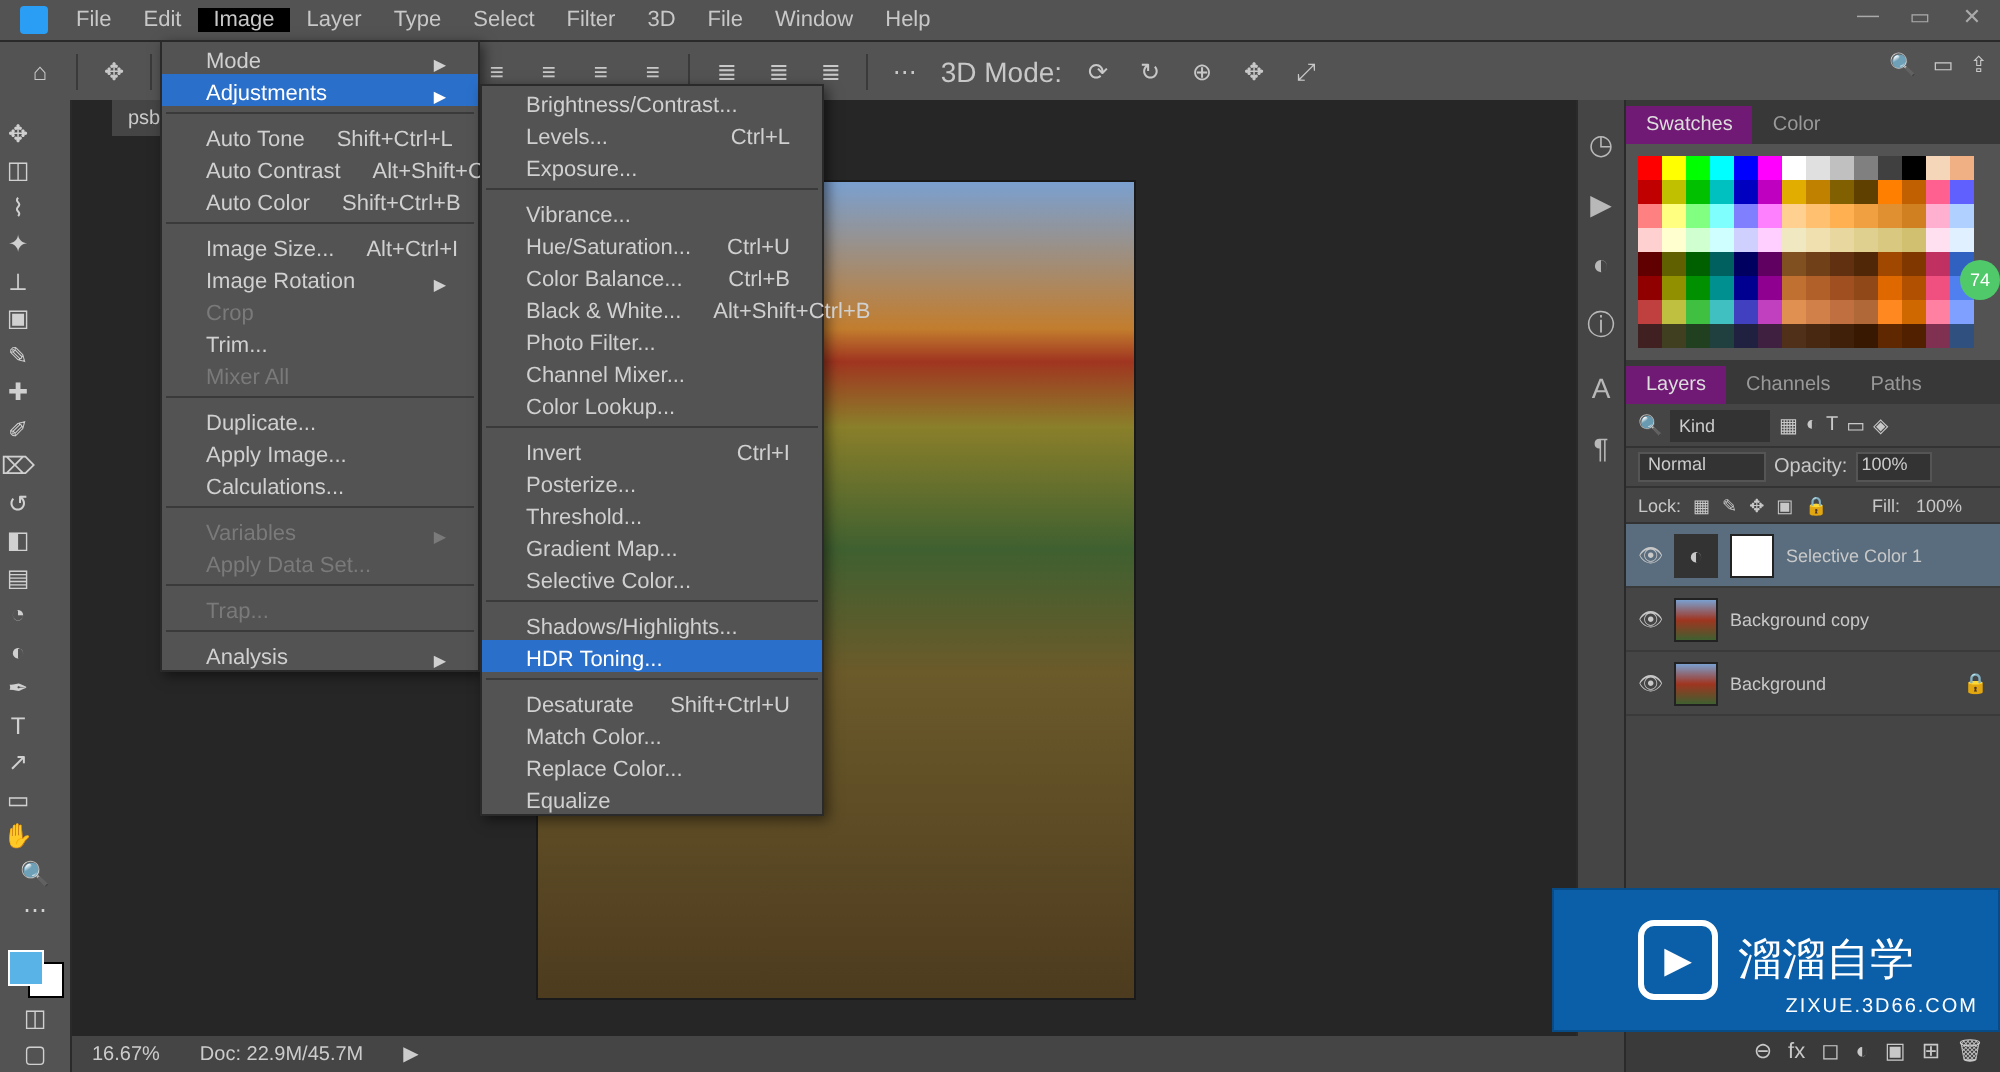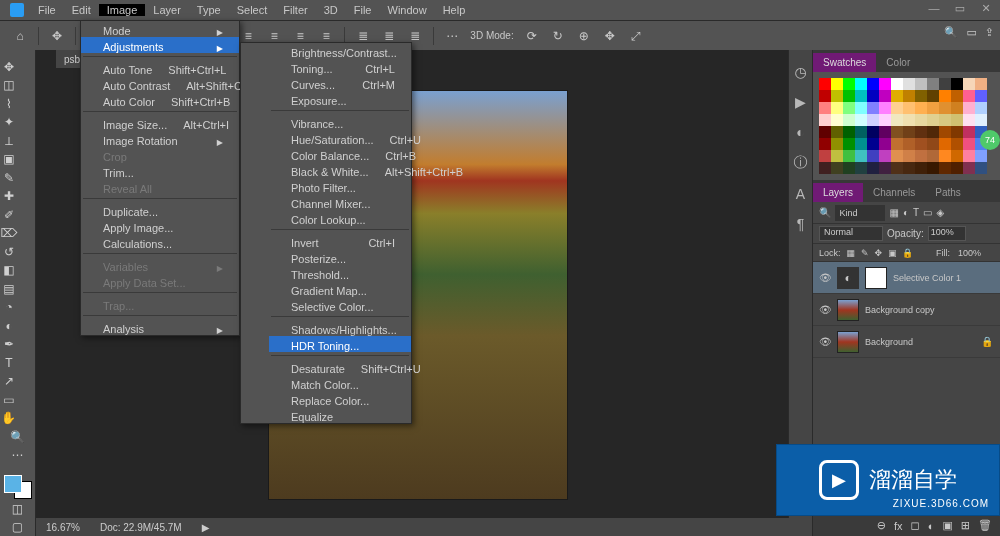--- a/index.html
+++ b/index.html
@@ -92,21 +92,21 @@
   <div class="icn">≡</div>
   <div class="icn">≡</div>
   <div class="icn">≡</div>
   <div class="icn">≡</div>
   <div class="sep"></div>
   <div class="icn">≣</div>
   <div class="icn">≣</div>
   <div class="icn">≣</div>
   <div class="sep"></div>
   <div class="icn">⋯</div>
-  <span style="font-size:10px;text-align:center;">3D Mode:</span>
+  <span style="font-size:14px;text-align:center;">3D Mode:</span>
   <div class="icn">⟳</div>
   <div class="icn">↻</div>
   <div class="icn">⊕</div>
   <div class="icn">✥</div>
   <div class="icn">⤢</div>
 </div>
 <div class="right-top-icons">
   <span>🔍</span>
   <span>▭</span>
   <span>⇪</span>
@@ -395,21 +395,21 @@
     <div class="item arrow">
       <span>Image Rotation</span>
     </div>
     <div class="item dis">
       <span>Crop</span>
     </div>
     <div class="item">
       <span>Trim...</span>
     </div>
     <div class="item dis">
-      <span>Reveal All</span>
+      <span>Mixer All</span>
     </div>
     <div class="sep"></div>
     <div class="item">
       <span>Duplicate...</span>
     </div>
     <div class="item">
       <span>Apply Image...</span>
     </div>
     <div class="item">
       <span>Calculations...</span>
@@ -424,31 +424,27 @@
     <div class="sep"></div>
     <div class="item dis">
       <span>Trap...</span>
     </div>
     <div class="sep"></div>
     <div class="item arrow">
       <span>Analysis</span>
     </div>
   </div>
 
-<div class="menu" id="adjustMenu" style="left:240px; top:42px; width:172px;padding-left:28px;">
+<div class="menu" id="adjustMenu" style="left:240px; top:42px; width:172px;">
     <div class="item">
       <span>Brightness/Contrast...</span>
     </div>
     <div class="item">
-      <span>Toning...</span>
+      <span>Levels...</span>
       <span style="margin-left: 16px;">Ctrl+L</span>
-    </div>
-    <div class="item">
-      <span>Curves...</span>
-      <span style="margin-left: 16px;">Ctrl+M</span>
     </div>
     <div class="item">
       <span>Exposure...</span>
     </div>
     <div class="sep"></div>
     <div class="item">
       <span>Vibrance...</span>
     </div>
     <div class="item">
       <span>Hue/Saturation...</span>

